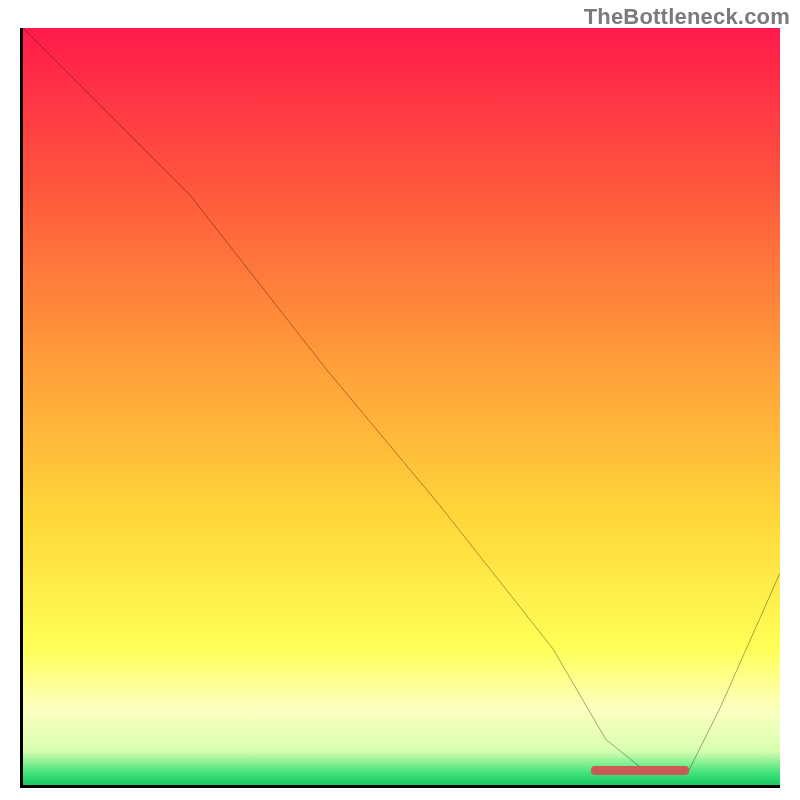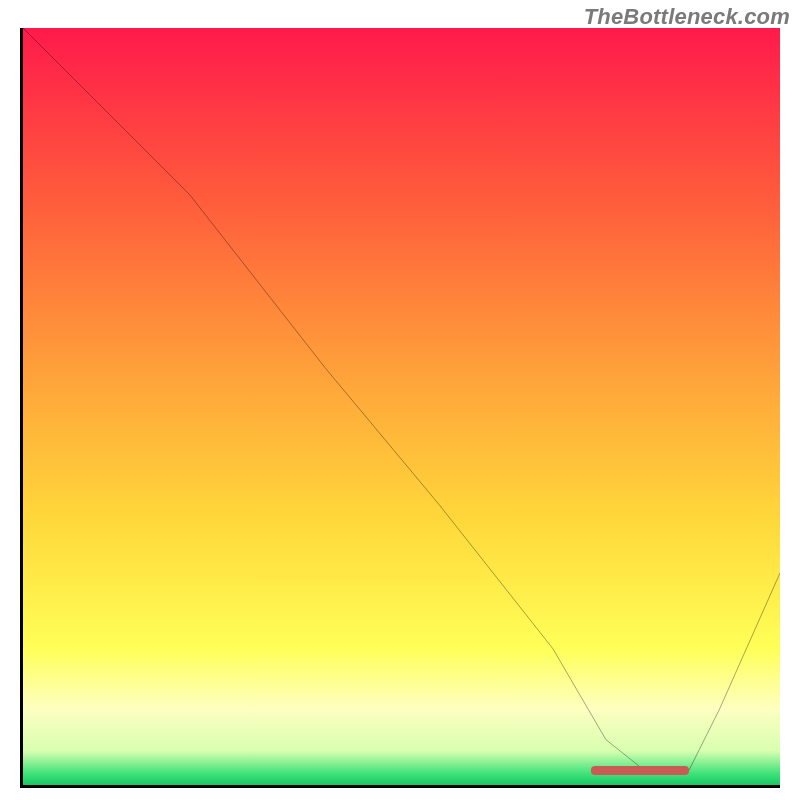--- a/index.html
+++ b/index.html
@@ -13,21 +13,20 @@
   }
   .watermark {
     position: absolute;
     top: 4px;
     right: 10px;
     font-size: 22px;
     font-weight: bold;
     color: #7a7a7a;
     letter-spacing: 0.2px;
     z-index: 10;
-    font-style: italic;
   }
   .plot-frame {
     position: absolute;
     left: 20px;
     top: 28px;
     width: 760px;
     height: 760px;
     border-left: 3px solid #000;
     border-bottom: 3px solid #000;
     box-sizing: border-box;

